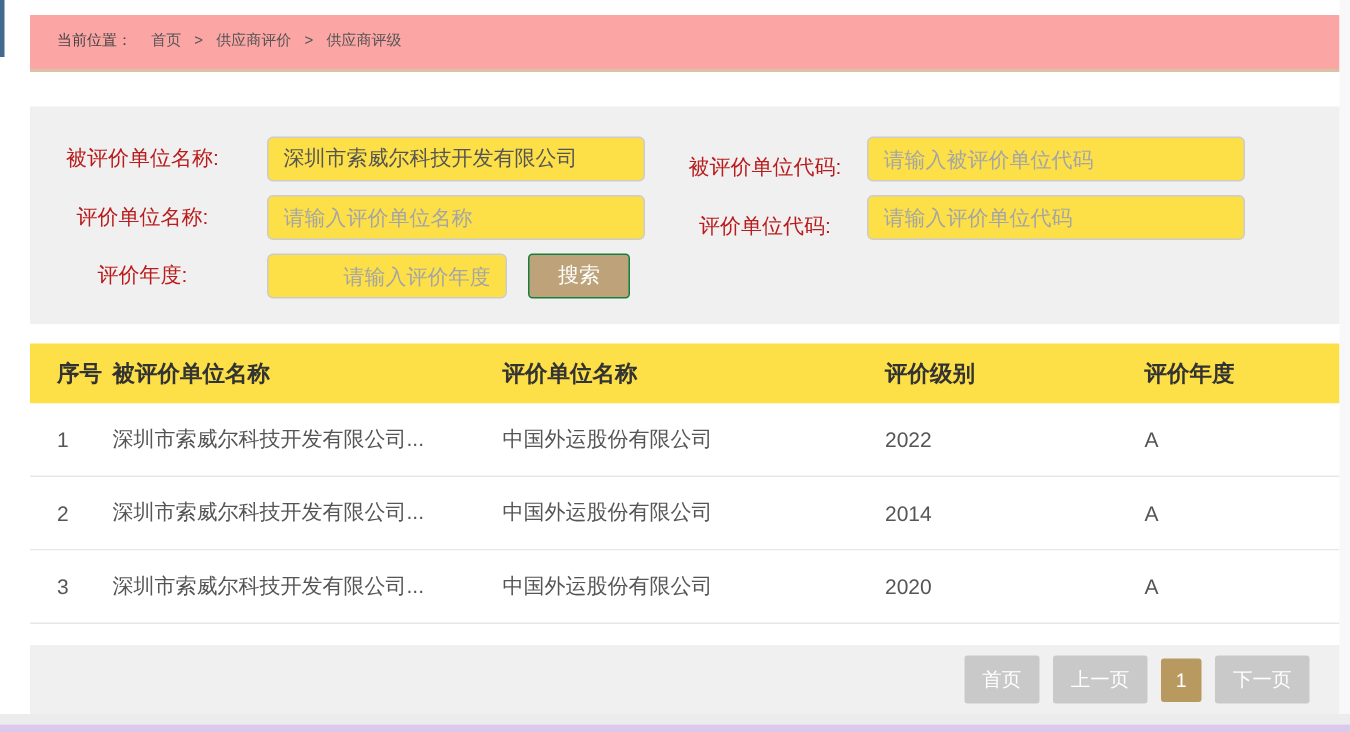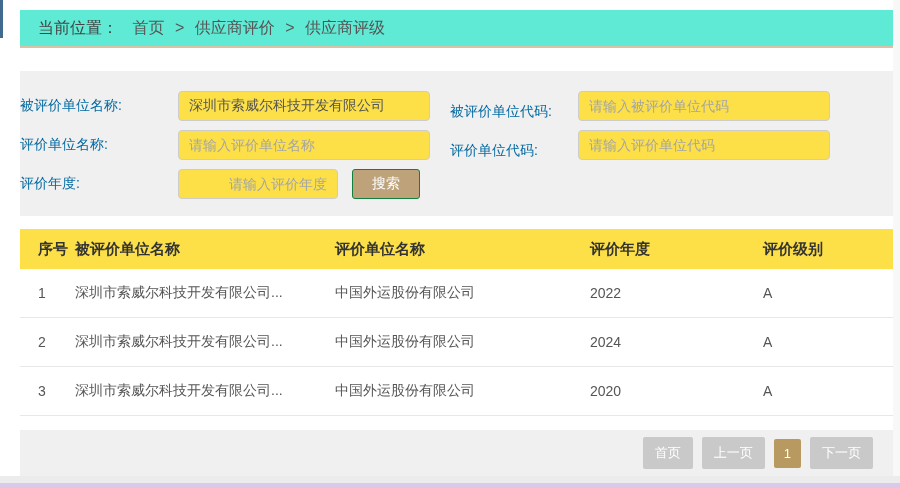--- a/index.html
+++ b/index.html
@@ -14,43 +14,43 @@
   .blue-bar {
     position:absolute; left:0; top:0;
     width:3px; height:38px;
     background:#426a8e;
   }
   .page {
     position:absolute; left:20px; top:10px; width:873px;
   }
   
   .breadcrumb {
-    background:#5eead4;
+    background:#fca5a5;
     border-bottom:2px solid #d9c3a7;
     height:36px; line-height:36px;
     padding-left:18px;
-    font-size:16px; color:#555;
+    font-size:10px; color:#555;
     white-space:nowrap;
   }
   .breadcrumb .bc-label { margin-right:10px; color:#444; }
   .breadcrumb .bc-item { color:#555; cursor:pointer; }
   .breadcrumb .bc-sep { margin:0 6px; color:#555; }
   
   .search-panel {
     background:#f0f0f0;
     margin-top:23px;
     padding:20px 0 8px 0;
   }
   .form-row { display:flex; margin-bottom:9px; }
   .field { display:flex; align-items:center; }
   .field.col1 { width:430px; }
   .field.col1 .f-label { width:150px; }
   .field.col2 .f-label { width:120px;margin-top:12px; }
   .f-label {
-    text-align:left; font-size:14px; color:#0369a1;
+    text-align:center; font-size:14px; color:#b91c1c;
     margin-right:8px; white-space:nowrap;
   }
   .f-input {
     width:230px; height:28px;
     border:1px solid #cccccc; border-radius:4px;
     background:#fde047; padding:0 10px;
     font-size:14px; color:#555;
     font-family:"Liberation Sans","DejaVu Sans",sans-serif;
     outline:none;
   }
@@ -164,35 +164,35 @@
         <button class="search-btn">搜索</button>
       </div>
     </div>
   </div>
 
   <div class="table">
     <div class="t-row t-head">
       <span>序号</span>
       <span>被评价单位名称</span>
       <span>评价单位名称</span>
+      <span>评价级别</span>
       <span>评价年度</span>
-      <span>评价级别</span>
     </div>
     <div class="t-row t-body-row">
       <span>1</span>
       <span>深圳市索威尔科技开发有限公司...</span>
       <span>中国外运股份有限公司</span>
       <span>2022</span>
       <span>A</span>
     </div>
     <div class="t-row t-body-row">
       <span>2</span>
       <span>深圳市索威尔科技开发有限公司...</span>
       <span>中国外运股份有限公司</span>
-      <span>2024</span>
+      <span>2014</span>
       <span>A</span>
     </div>
     <div class="t-row t-body-row">
       <span>3</span>
       <span>深圳市索威尔科技开发有限公司...</span>
       <span>中国外运股份有限公司</span>
       <span>2020</span>
       <span>A</span>
     </div>
   </div>

